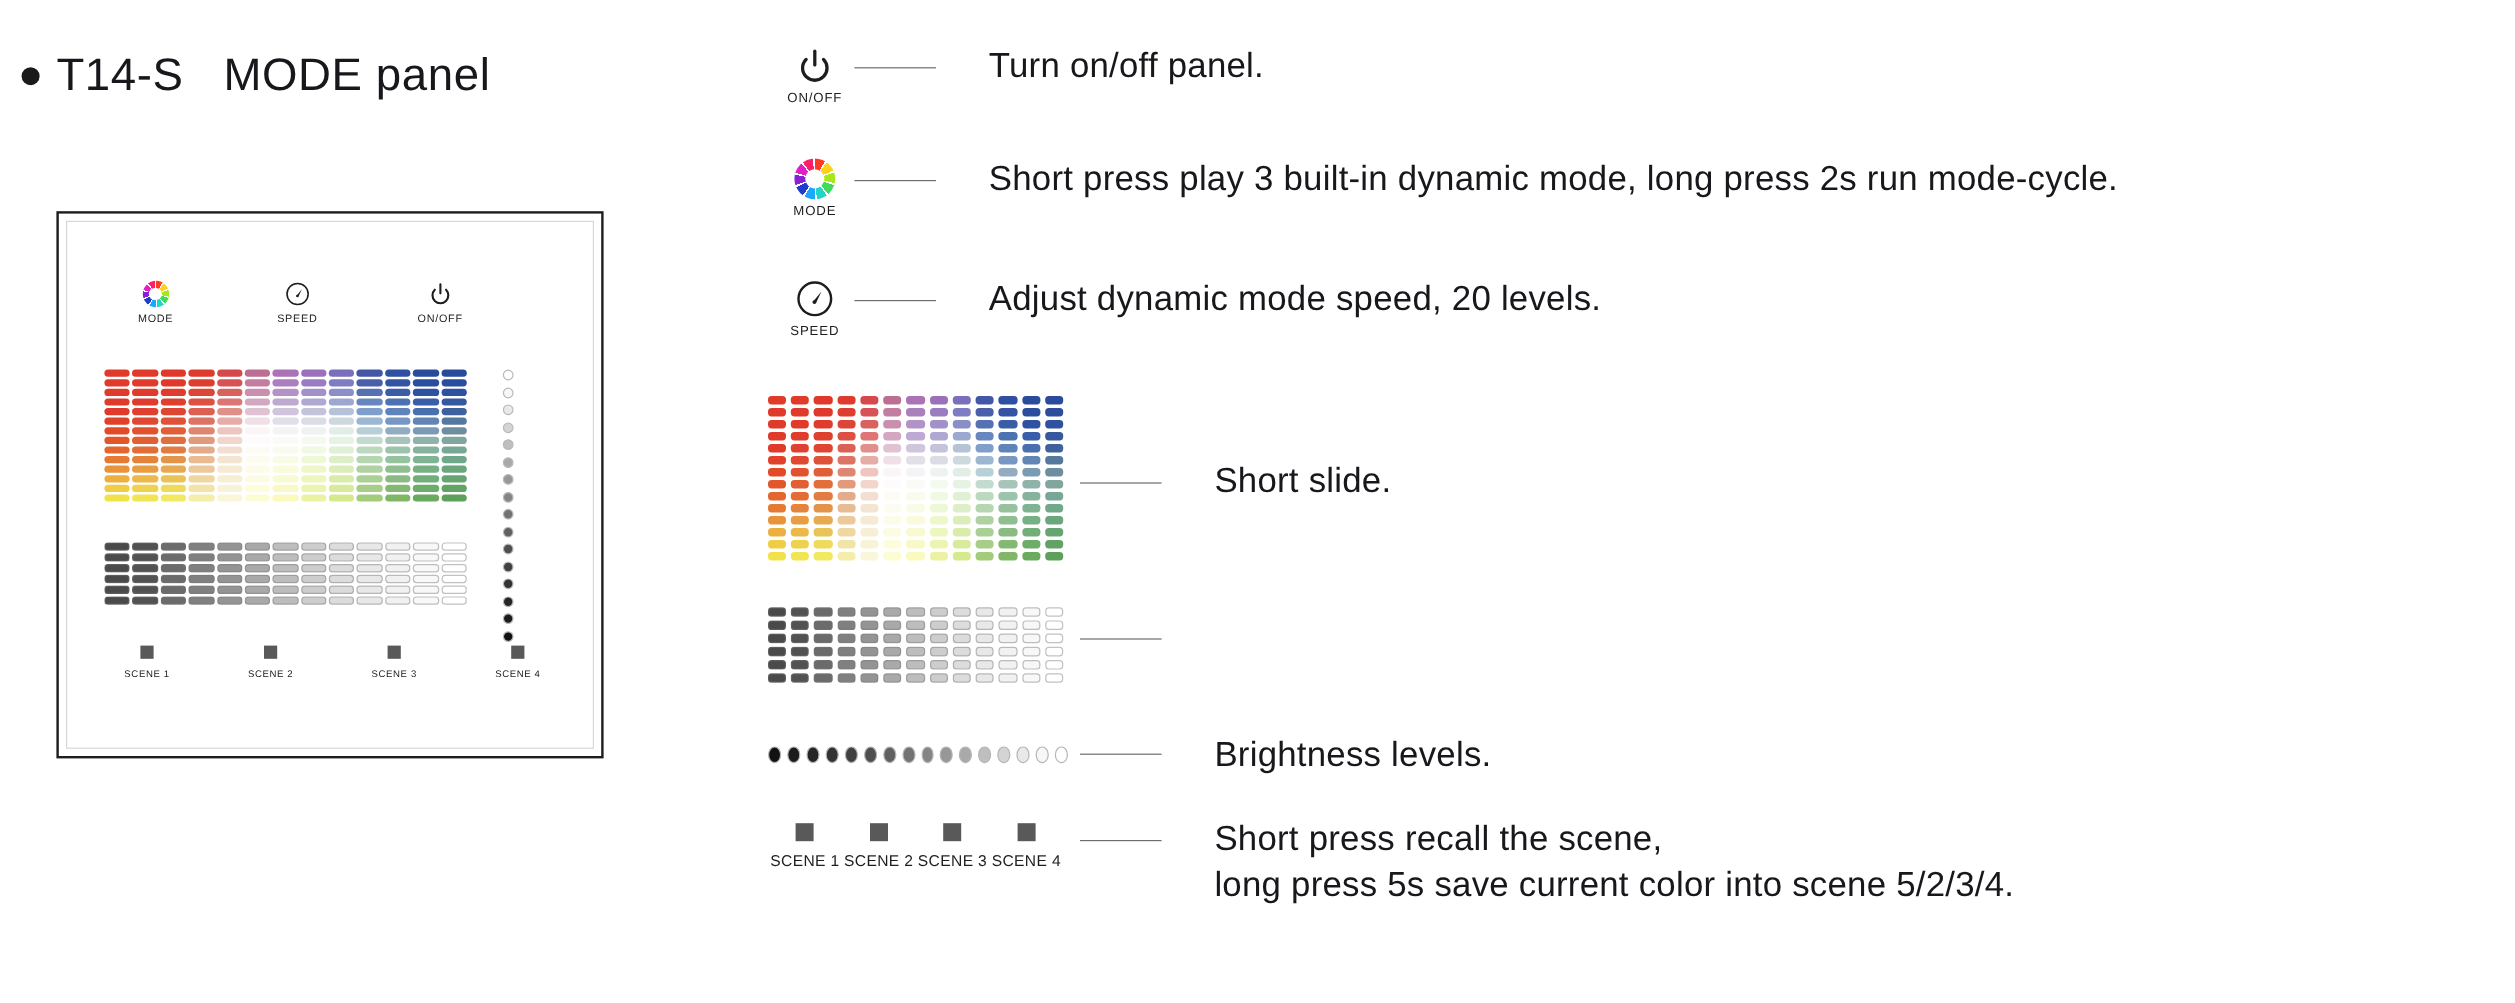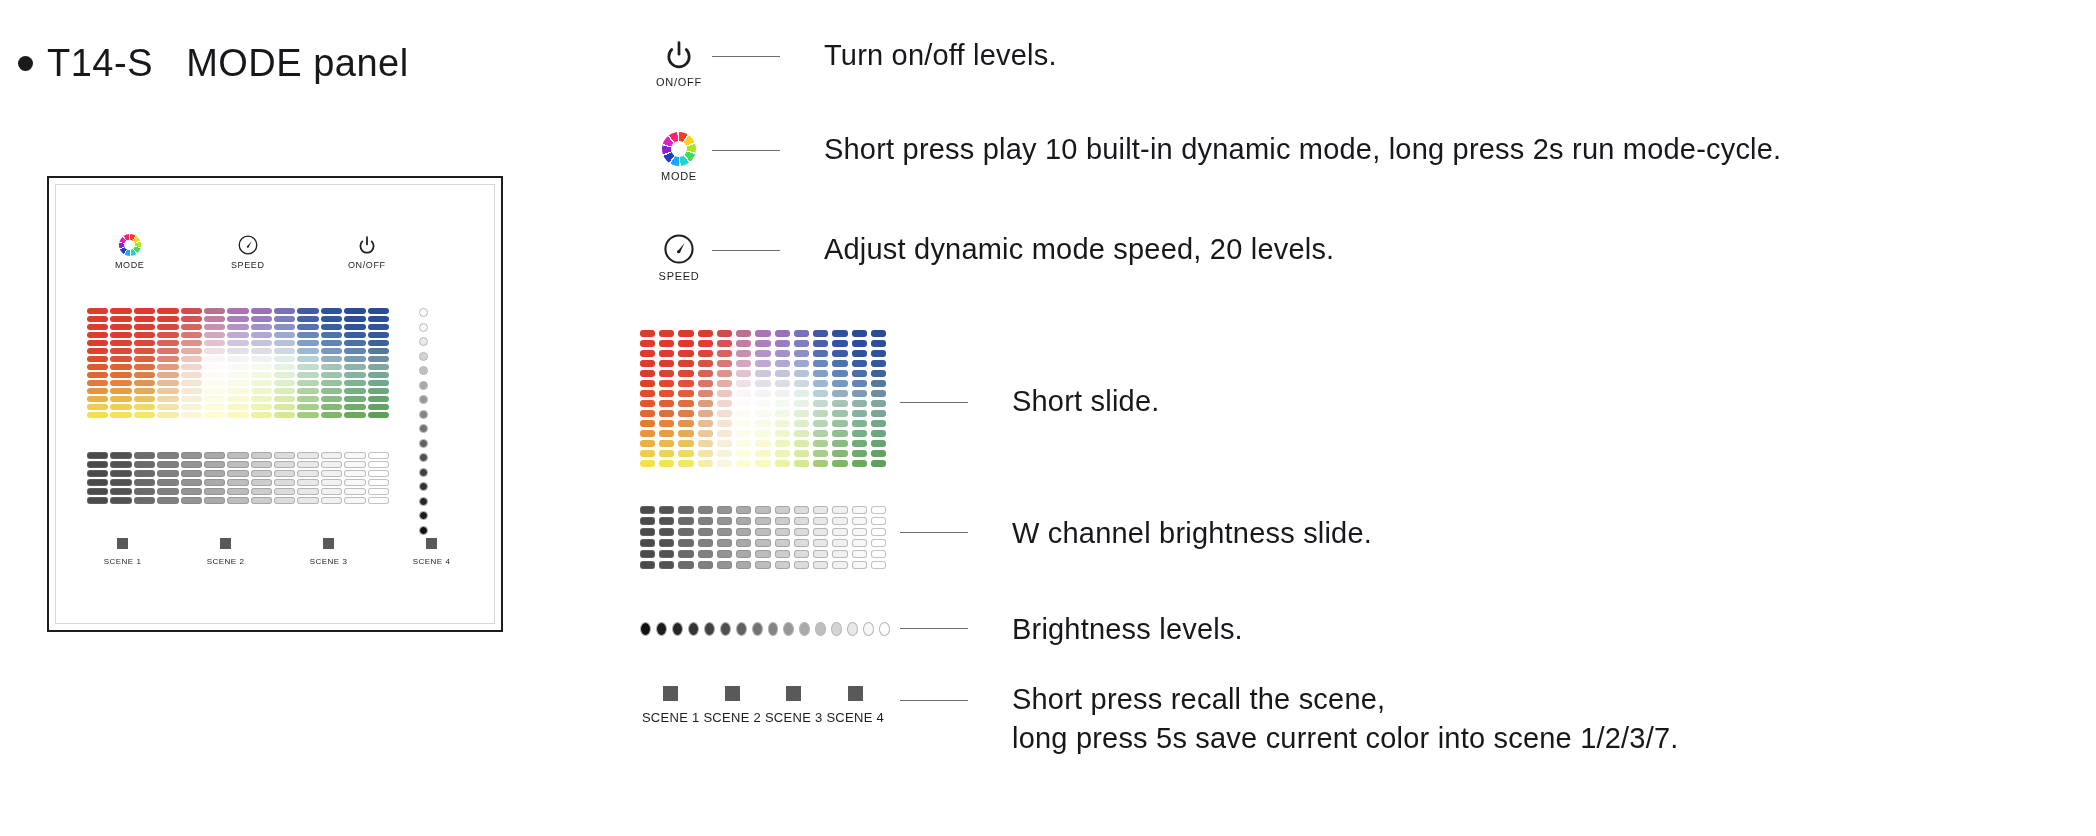--- a/index.html
+++ b/index.html
@@ -504,32 +504,32 @@
     <div class="legend-sym" style="width:78px;">
       <div class="legend-sym-stack">
         <svg width="34" height="34" viewBox="0 0 40 40">
           <path d="M11.5 13.5 A12 12 0 1 0 28.5 13.5" fill="none" stroke="#1d1d1d" stroke-width="3.2" stroke-linecap="round"></path>
           <line x1="20" y1="5.5" x2="20" y2="19" stroke="#1d1d1d" stroke-width="3.2" stroke-linecap="round"></line>
         </svg>
         <div class="legend-sym-label">ON/OFF</div>
       </div>
     </div>
     <div class="dash" style="margin-top:18px;margin-left:-6px;"></div>
-    <div class="legend-text" style="margin-left:44px;margin-top:-2px;">Turn on/off levels.</div>
+    <div class="legend-text" style="margin-left:44px;margin-top:-2px;">Turn on/off panel.</div>
   </div>
 
   <div class="legend-row" style="left:0;top:132px;">
     <div class="legend-sym" style="width:78px;">
       <div class="legend-sym-stack">
         <div class="wheel" id="lg-wheel" style="width: 34px; height: 34px; background: conic-gradient(rgb(255, 59, 31) 0deg, rgb(255, 59, 31) 30deg, rgb(255, 255, 255) 30deg, rgb(255, 255, 255) 36deg, rgb(255, 209, 26) 36deg, rgb(255, 209, 26) 66deg, rgb(255, 255, 255) 66deg, rgb(255, 255, 255) 72deg, rgb(168, 232, 26) 72deg, rgb(168, 232, 26) 102deg, rgb(255, 255, 255) 102deg, rgb(255, 255, 255) 108deg, rgb(61, 220, 90) 108deg, rgb(61, 220, 90) 138deg, rgb(255, 255, 255) 138deg, rgb(255, 255, 255) 144deg, rgb(31, 214, 200) 144deg, rgb(31, 214, 200) 174deg, rgb(255, 255, 255) 174deg, rgb(255, 255, 255) 180deg, rgb(25, 167, 255) 180deg, rgb(25, 167, 255) 210deg, rgb(255, 255, 255) 210deg, rgb(255, 255, 255) 216deg, rgb(31, 60, 204) 216deg, rgb(31, 60, 204) 246deg, rgb(255, 255, 255) 246deg, rgb(255, 255, 255) 252deg, rgb(138, 31, 214) 252deg, rgb(138, 31, 214) 282deg, rgb(255, 255, 255) 282deg, rgb(255, 255, 255) 288deg, rgb(224, 31, 200) 288deg, rgb(224, 31, 200) 318deg, rgb(255, 255, 255) 318deg, rgb(255, 255, 255) 324deg, rgb(255, 31, 106) 324deg, rgb(255, 31, 106) 354deg, rgb(255, 255, 255) 354deg, rgb(255, 255, 255) 360deg);"></div>
         <div class="legend-sym-label">MODE</div>
       </div>
     </div>
     <div class="dash" style="margin-top:18px;margin-left:-6px;"></div>
-    <div class="legend-text" style="margin-left:44px;margin-top:-2px;">Short press play 10 built-in dynamic mode, long press 2s run mode-cycle.</div>
+    <div class="legend-text" style="margin-left:44px;margin-top:-2px;">Short press play 3 built-in dynamic mode, long press 2s run mode-cycle.</div>
   </div>
 
   <div class="legend-row" style="left:0;top:232px;">
     <div class="legend-sym" style="width:78px;">
       <div class="legend-sym-stack">
         <svg width="34" height="34" viewBox="0 0 40 40">
           <circle cx="20" cy="20" r="16" fill="none" stroke="#1d1d1d" stroke-width="2.4"></circle>
           <path d="M18.4 22.6 L26.5 12.8 L21.2 24.0 Z" fill="#1d1d1d"></path>
           <circle cx="19.6" cy="23.2" r="1.9" fill="#1d1d1d"></circle>
         </svg>
@@ -808,21 +808,20 @@
           <div class="sw-w" style="background: rgb(189, 189, 189);"></div>
           <div class="sw-w" style="background: rgb(205, 205, 205);"></div>
           <div class="sw-w" style="background: rgb(220, 220, 220);"></div>
           <div class="sw-w" style="background: rgb(232, 232, 232);"></div>
           <div class="sw-w" style="background: rgb(241, 241, 241);"></div>
           <div class="sw-w" style="background: rgb(248, 248, 248);"></div>
           <div class="sw-w" style="background: rgb(255, 255, 255);"></div>
         </div>
     </div>
     <div class="dash" style="margin-top:26px;margin-left:10px;"></div>
-    <div class="legend-text" style="margin-left:44px;margin-top:8px;">W channel brightness slide.</div>
   </div>
 
   <div class="legend-row" style="left:0;top:622px;">
     <div class="legend-sym" style="width:250px;">
       <div id="lg-bright-row">
           <div class="dot" style="background: rgb(17, 17, 17);"></div>
           <div class="dot" style="background: rgb(28, 28, 28);"></div>
           <div class="dot" style="background: rgb(38, 38, 38);"></div>
           <div class="dot" style="background: rgb(51, 51, 51);"></div>
           <div class="dot" style="background: rgb(65, 65, 65);"></div>
@@ -859,16 +858,16 @@
           <div class="lg-scene-lb">SCENE 3</div>
         </div>
         <div class="lg-scene-cell">
           <div class="lg-scene-sq"></div>
           <div class="lg-scene-lb">SCENE 4</div>
         </div>
       </div>
     </div>
     <div class="dash" style="margin-top:14px;margin-left:10px;"></div>
     <div class="legend-text" style="margin-left:44px;margin-top:-6px;">Short press recall the scene,
-long press 5s save current color into scene 1/2/3/7.</div>
+long press 5s save current color into scene 5/2/3/4.</div>
   </div>
 
 </div>
 
 </body></html>

